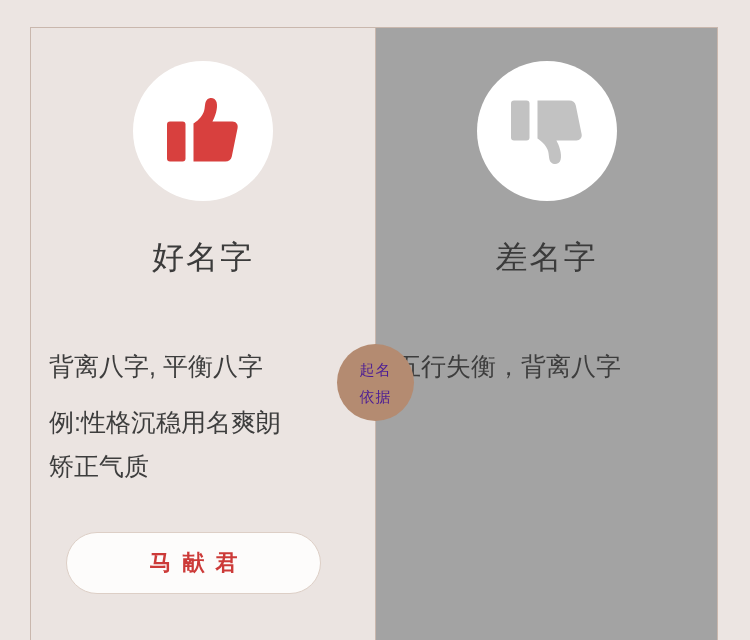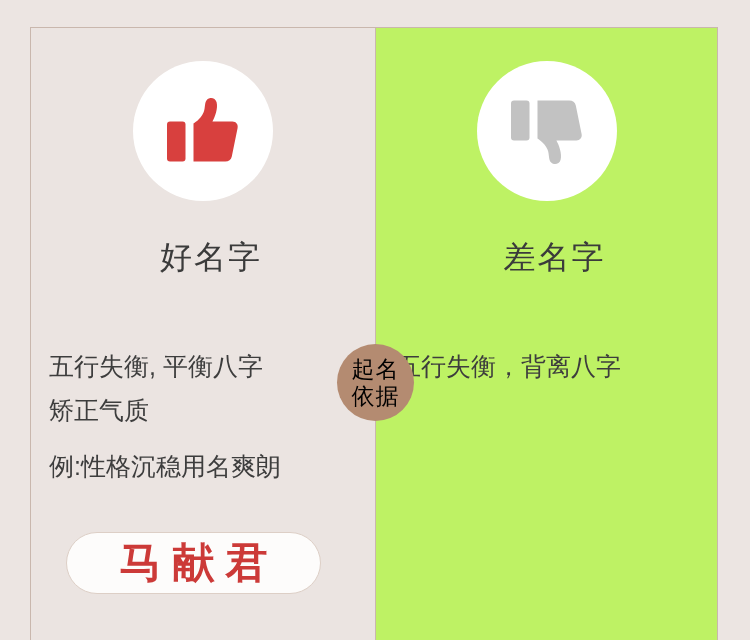--- a/index.html
+++ b/index.html
@@ -31,21 +31,21 @@
   .panel-good {
     left: 30px;
     width: 345px;
     background: #ebe4e1;
     border-top: 1px solid #c9b7ad;
     border-left: 1px solid #c9b7ad;
   }
   .panel-bad {
     left: 375px;
     width: 343px;
-    background: #bef264;
+    background: #a3a3a3;
     border-top: 1px solid #c9b7ad;
     border-left: 1px solid #c9b7ad;
     border-right: 1px solid #c9b7ad;
   }
 
   
   .medallion {
     position: absolute;
     top: 33px;
     left: 50%;
@@ -58,21 +58,21 @@
     display: flex;
     align-items: center;
     justify-content: center;
   }
   .medallion svg { display: block; }
 
   
   .panel-title {
     position: absolute;
     top: 209px;
-    left: 8px;
+    left: 0;
     width: 100%;
     text-align: center;
     font-size: 32px;
     line-height: 40px;
     letter-spacing: 2px;
     color: #3b3b3b;
     font-weight: 400;
   }
 
   
@@ -97,47 +97,47 @@
 
   
   .pivot-badge {
     position: absolute;
     left: 337px;
     top: 344px;
     width: 77px;
     height: 77px;
     border-radius: 50%;
     background: #b48b71;
-    color: #000000;
+    color: #4c1d95;
     display: flex;
     flex-direction: column;
     align-items: center;
     justify-content: center;
-    font-size: 23px;
+    font-size: 15px;
     line-height: 27px;
     letter-spacing: 1px;
     z-index: 5;
   }
 
   
   .name-pill {
     position: absolute;
     left: 35px;
     top: 504px;
     width: 255px;
     height: 62px;
     border-radius: 31px;
     background: #fdfcfb;
     border: 1px solid #ddcfc6;
     box-sizing: border-box;
     display: flex;
     align-items: center;
     justify-content: center;
     font-family: "Liberation Serif", "DejaVu Serif", serif;
-    font-size: 42px;
+    font-size: 22px;
     letter-spacing: 11px;
     text-indent: 11px;
     font-weight: 700;
     text-align: center;
   }
   .name-good { color: #cc3a38; }
   .name-bad  { color: #262626; }
 </style>
 </head>
 <body>
@@ -161,23 +161,23 @@
                    C76.0 33.6 78.4 36.5 77.6 40.0
                    L71.8 68.5
                    C71.1 71.7 68.6 73.5 65.3 73.5 Z" fill="#d8403e"></path>
         </svg>
       </span>
     </div>
 
     <div class="panel-title">好名字</div>
 
     <div class="copy">
-      <div class="line">五行失衡, 平衡八字</div>
+      <div class="line">背离八字, 平衡八字</div>
+      <div class="line example">例:性格沉稳用名爽朗</div>
       <div class="line">矫正气质</div>
-      <div class="line example">例:性格沉稳用名爽朗</div>
     </div>
 
     <div class="name-pill">
       <span class="name-good">马献君</span>
     </div>
   </div>
 
   <div class="panel panel-bad">
 
     <div class="medallion">

